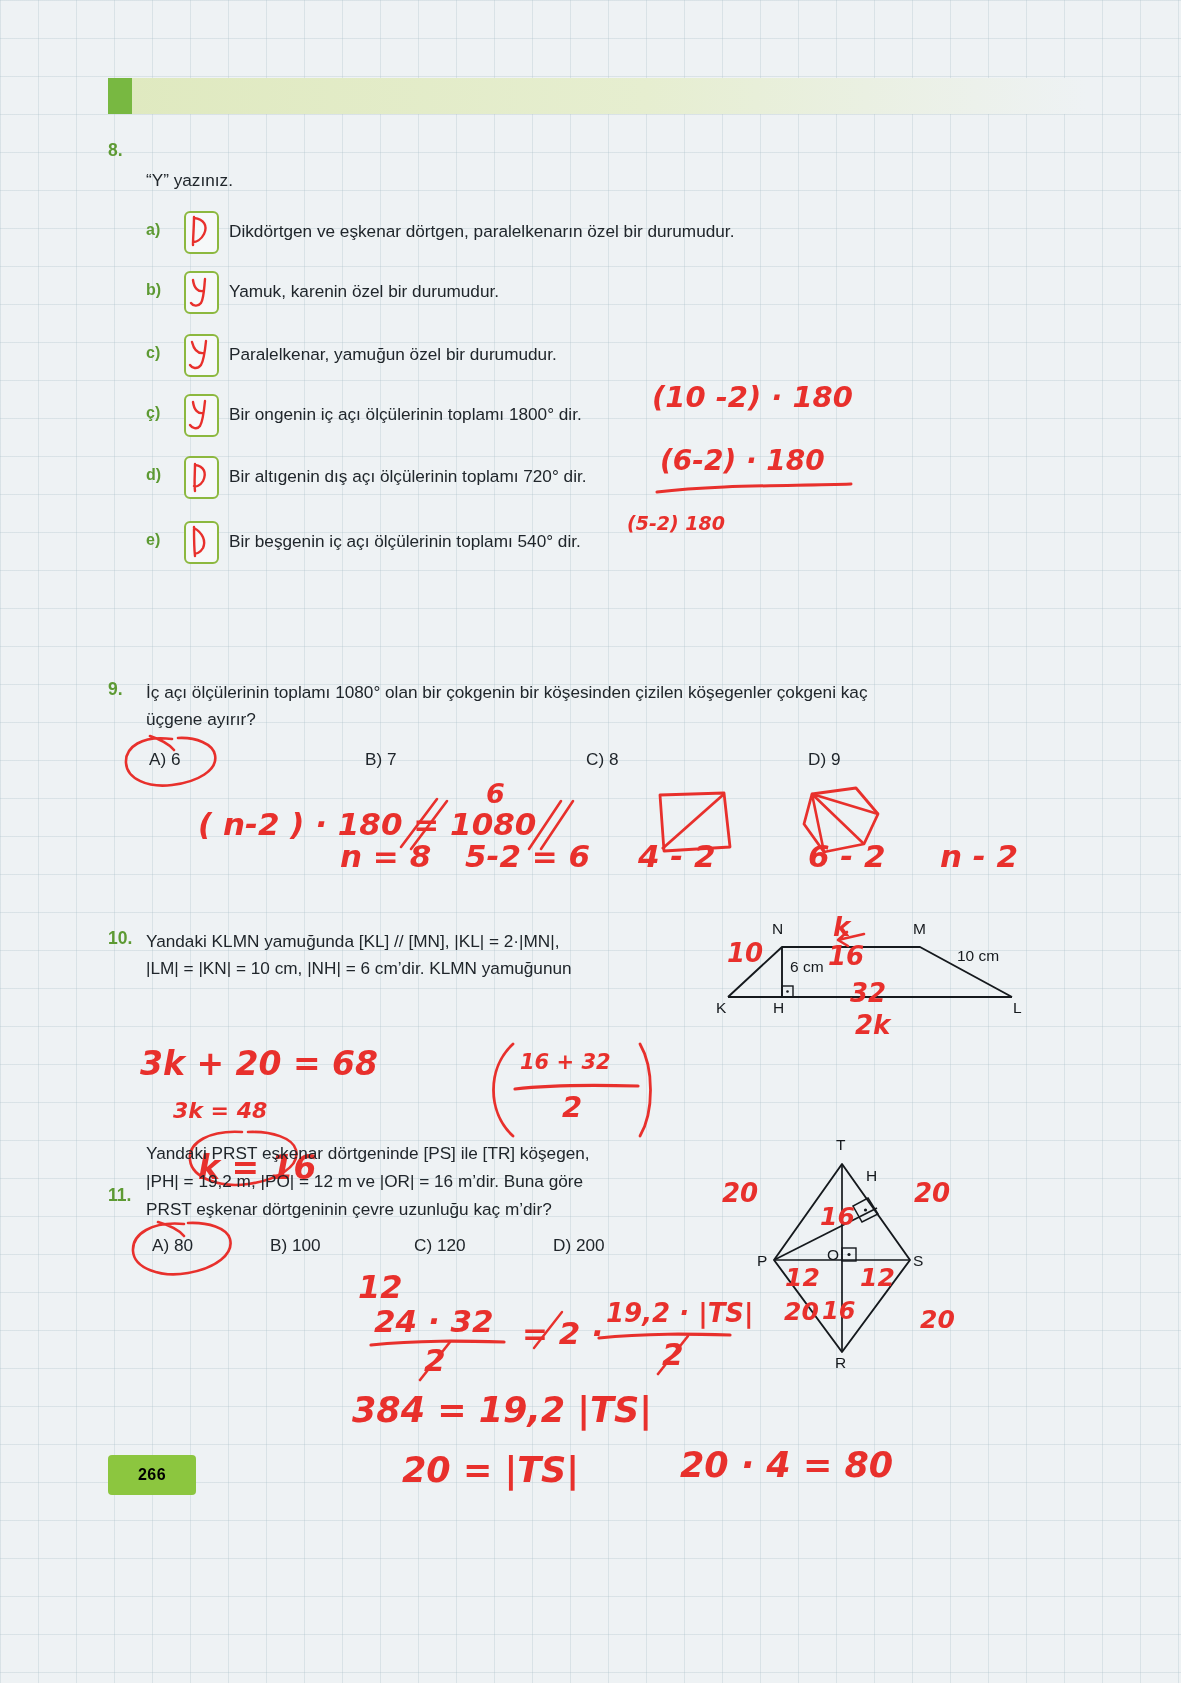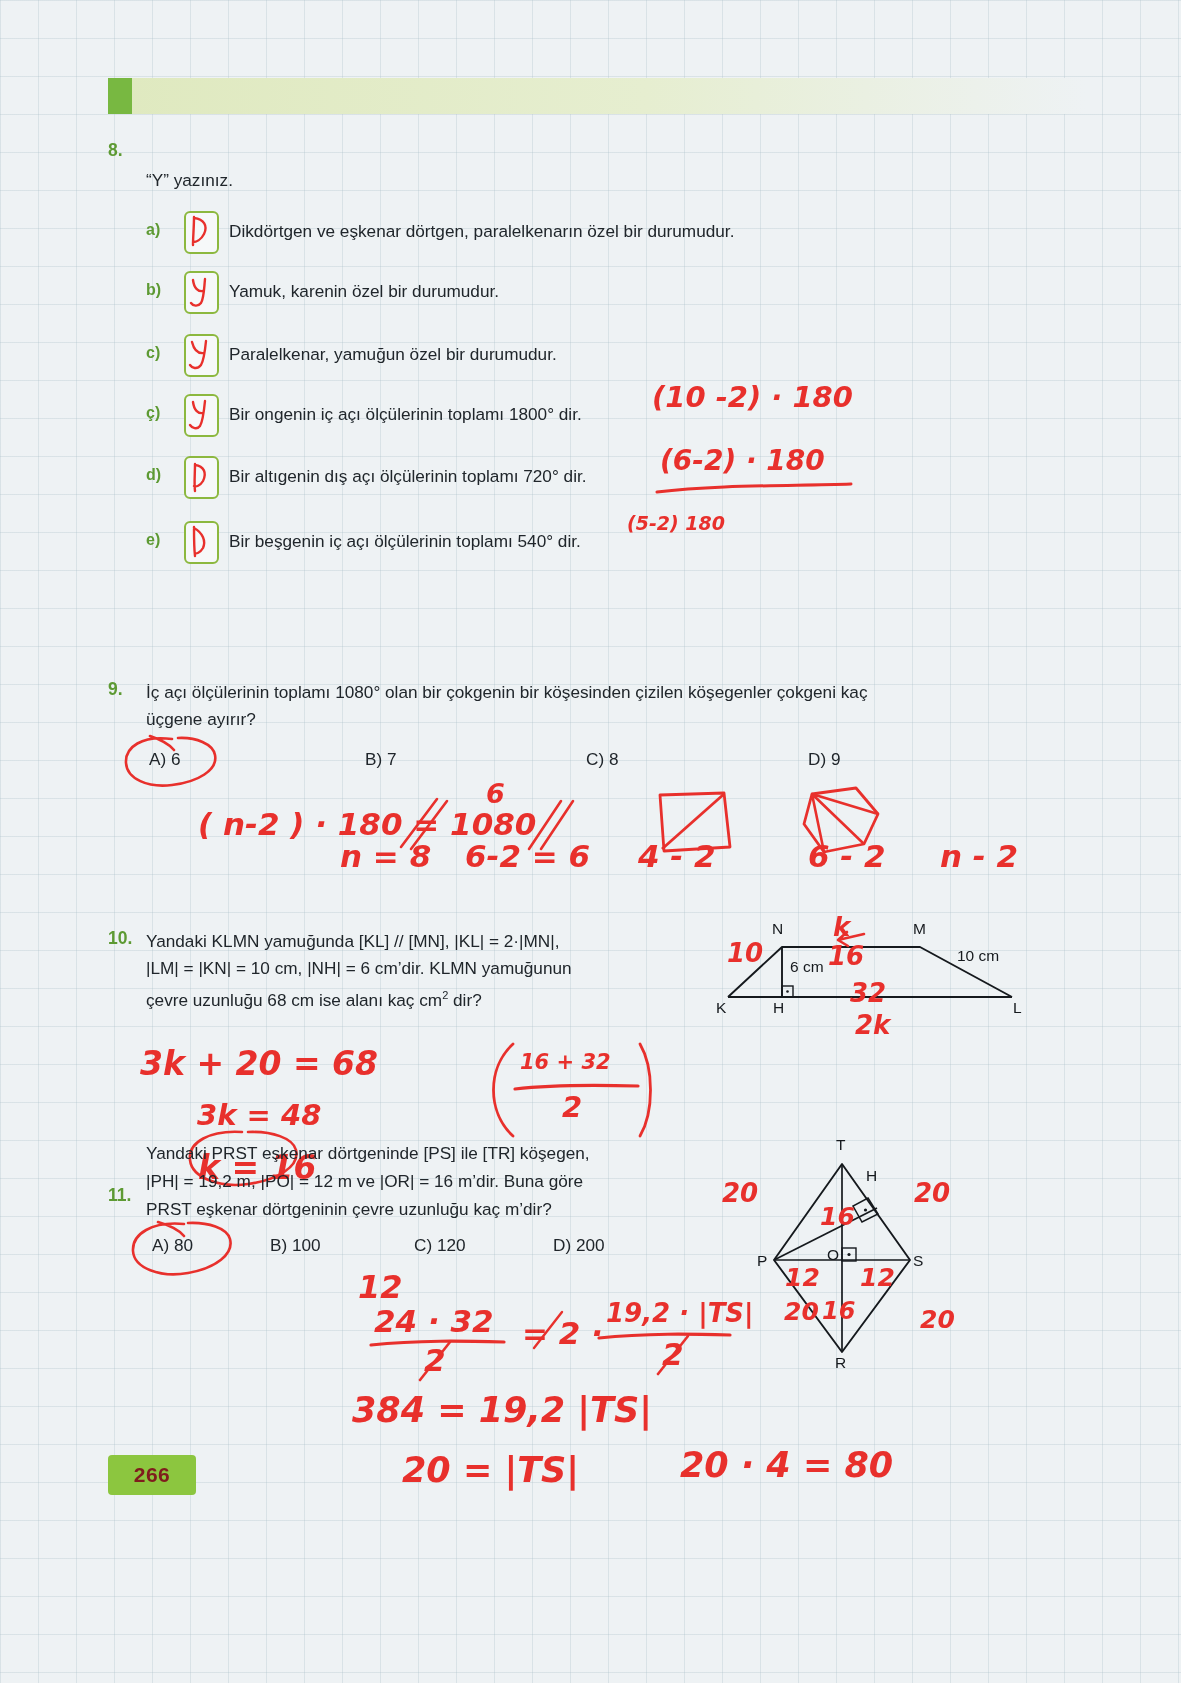--- a/index.html
+++ b/index.html
@@ -58,21 +58,21 @@
     font-style:italic;font-weight:700;
   }
   svg{position:absolute;overflow:visible;}
   .figlbl{
     position:absolute;color:#15191d;font-size:15.5px;
     font-family:"Liberation Sans", sans-serif;
   }
   .pagenum{
     position:absolute;left:108px;top:1455px;width:88px;height:40px;
     background:#8cc63f;border-radius:4px;
-    color:#7f1d1d;font-weight:bold;font-size:21px;
+    color:#000000;font-weight:bold;font-size:16px;
     display:flex;align-items:center;justify-content:center;
     letter-spacing:.5px;
   }
   .sup{font-size:11px;vertical-align:super;}
 </style>
 </head>
 <body>
 
 <div class="grid-bg"></div>
 
@@ -148,41 +148,38 @@
 
   <div class="hand-it" style="left:198px;top:806px;font-size:31px;">( n-2 ) · 180 = 1080</div>
   <div class="hand-it" style="left:486px;top:778px;font-size:27px;">6</div>
   <svg style="left:345px;top:795px;width:300px;height:60px;" viewBox="0 0 300 60">
     <path d="M56 52 L92 4" fill="none" stroke="#e8302c" stroke-width="2.6" stroke-linecap="round"></path>
     <path d="M66 54 L102 6" fill="none" stroke="#e8302c" stroke-width="2.6" stroke-linecap="round"></path>
     <path d="M184 54 L216 6" fill="none" stroke="#e8302c" stroke-width="2.6" stroke-linecap="round"></path>
     <path d="M196 54 L228 6" fill="none" stroke="#e8302c" stroke-width="2.6" stroke-linecap="round"></path>
   </svg>
   <div class="hand-it" style="left:340px;top:838px;font-size:31px;">n = 8</div>
-  <div class="hand-it" style="left:465px;top:838px;font-size:31px;">6-2 = 6</div>
+  <div class="hand-it" style="left:465px;top:838px;font-size:31px;">5-2 = 6</div>
 
   <svg style="left:650px;top:785px;width:110px;height:75px;" viewBox="0 0 110 75">
     <path d="M10 10 L74 8 L80 62 L14 66 Z" fill="none" stroke="#e8302c" stroke-width="2.8" stroke-linejoin="round"></path>
     <path d="M12 64 L74 9" fill="none" stroke="#e8302c" stroke-width="2.8"></path>
   </svg>
   <div class="hand-it" style="left:638px;top:838px;font-size:31px;">4 - 2</div>
 
   <svg style="left:790px;top:782px;width:110px;height:80px;" viewBox="0 0 110 80">
     <path d="M22 12 L66 6 L88 32 L74 62 L34 70 L14 42 Z" fill="none" stroke="#e8302c" stroke-width="2.8" stroke-linejoin="round"></path>
     <path d="M22 12 L34 70 M22 12 L74 62 M22 12 L88 32" fill="none" stroke="#e8302c" stroke-width="2.6"></path>
   </svg>
   <div class="hand-it" style="left:808px;top:838px;font-size:31px;">6 - 2</div>
   <div class="hand-it" style="left:940px;top:838px;font-size:31px;">n - 2</div>
 
   <div class="qnum" style="left:108px;top:928px;">10.</div>
   <div class="qtext" style="left:146px;top:928px;">Yandaki KLMN yamuğunda [KL] // [MN], |KL| = 2·|MN|,</div>
   <div class="qtext" style="left:146px;top:955px;">|LM| = |KN| = 10 cm, |NH| = 6 cm’dir. KLMN yamuğunun</div>
-  <div class="qtext" style="left:146px;top:982px;">
-    <span>çevre uzunluğu 68 cm ise alanı kaç cm</span><span class="sup">2</span><span> dir?</span>
-  </div>
 
   <svg style="left:720px;top:935px;width:310px;height:70px;" viewBox="0 0 310 70">
     <path d="M8 62 L62 12 L200 12 L292 62" fill="none" stroke="#15191d" stroke-width="1.9" stroke-linejoin="round"></path>
     <path d="M8 62 L292 62" fill="none" stroke="#15191d" stroke-width="1.9"></path>
     <path d="M62 12 L62 62" fill="none" stroke="#15191d" stroke-width="1.9"></path>
     <rect x="62" y="51" width="11" height="11" fill="none" stroke="#15191d" stroke-width="1.4"></rect>
     <circle cx="67.5" cy="56.5" r="1.3" fill="#15191d"></circle>
   </svg>
   <div class="figlbl" style="left:772px;top:920px;">N</div>
   <div class="figlbl" style="left:913px;top:920px;">M</div>
@@ -195,21 +192,21 @@
   <div class="hand-it" style="left:727px;top:938px;font-size:26px;">10</div>
   <div class="hand-it" style="left:828px;top:941px;font-size:26px;">16</div>
   <div class="hand-it" style="left:833px;top:912px;font-size:26px;">k</div>
   <svg style="left:820px;top:928px;width:50px;height:20px;" viewBox="0 0 50 20">
     <path d="M44 6 L18 12 M18 12 L27 4 M18 12 L28 18" fill="none" stroke="#e8302c" stroke-width="2.6" stroke-linecap="round"></path>
   </svg>
   <div class="hand-it" style="left:850px;top:978px;font-size:26px;">32</div>
   <div class="hand-it" style="left:855px;top:1010px;font-size:26px;">2k</div>
 
   <div class="hand-it" style="left:140px;top:1044px;font-size:33px;">3k + 20 = 68</div>
-  <div class="hand-it" style="left:197px;top:1098px;font-size:29px;">3k = 48</div>
+  <div class="hand-it" style="left:173px;top:1098px;font-size:22px;">3k = 48</div>
   <div class="hand-it" style="left:198px;top:1148px;font-size:33px;">k = 16</div>
   <svg style="left:182px;top:1128px;width:130px;height:62px;" viewBox="0 0 130 62">
     <path d="M60 4 C28 2, 6 14, 8 32 C10 50, 38 60, 66 56 C96 52, 118 38, 114 22 C111 10, 90 3, 66 4" fill="none" stroke="#e8302c" stroke-width="2.6" stroke-linecap="round"></path>
   </svg>
 
   <svg style="left:473px;top:1040px;width:70px;height:100px;" viewBox="0 0 70 100">
     <path d="M40 4 C14 28, 14 72, 40 96" fill="none" stroke="#e8302c" stroke-width="2.8" stroke-linecap="round"></path>
   </svg>
   <div class="hand-it" style="left:520px;top:1050px;font-size:21px;">16 + 32</div>
   <svg style="left:512px;top:1082px;width:130px;height:12px;" viewBox="0 0 130 12">

